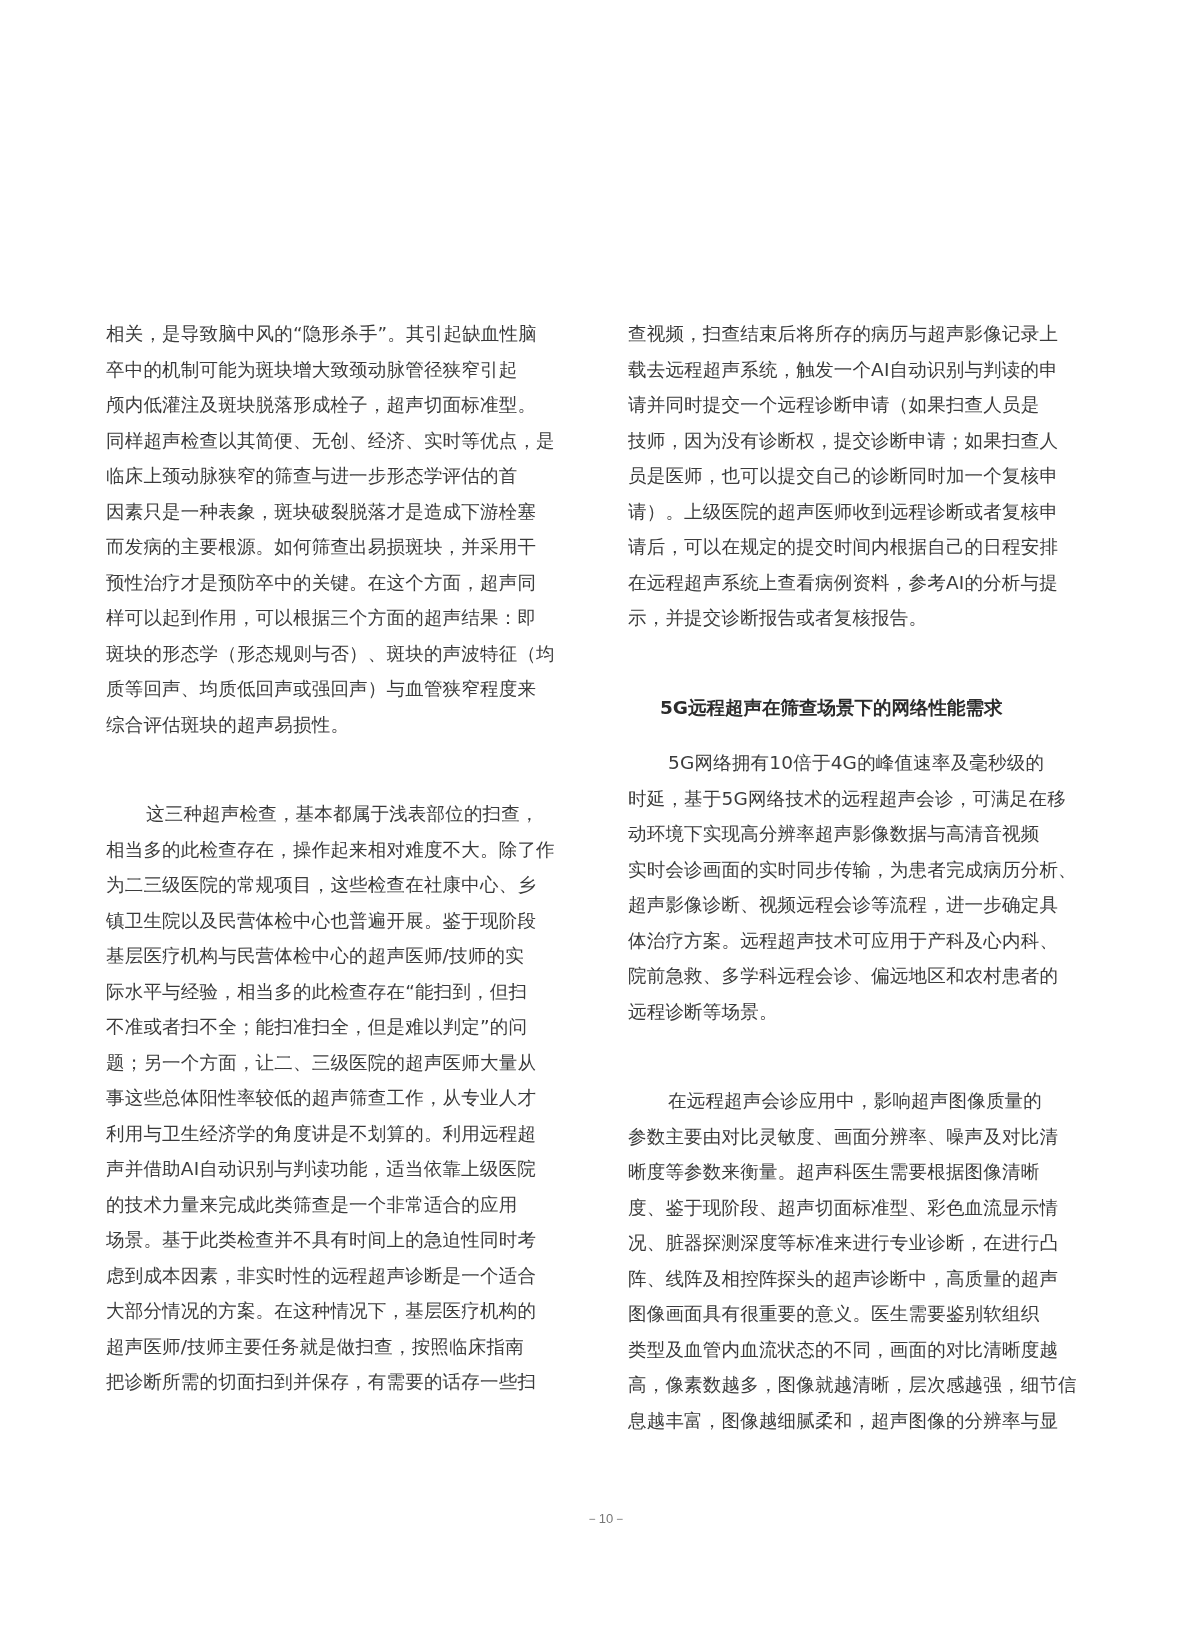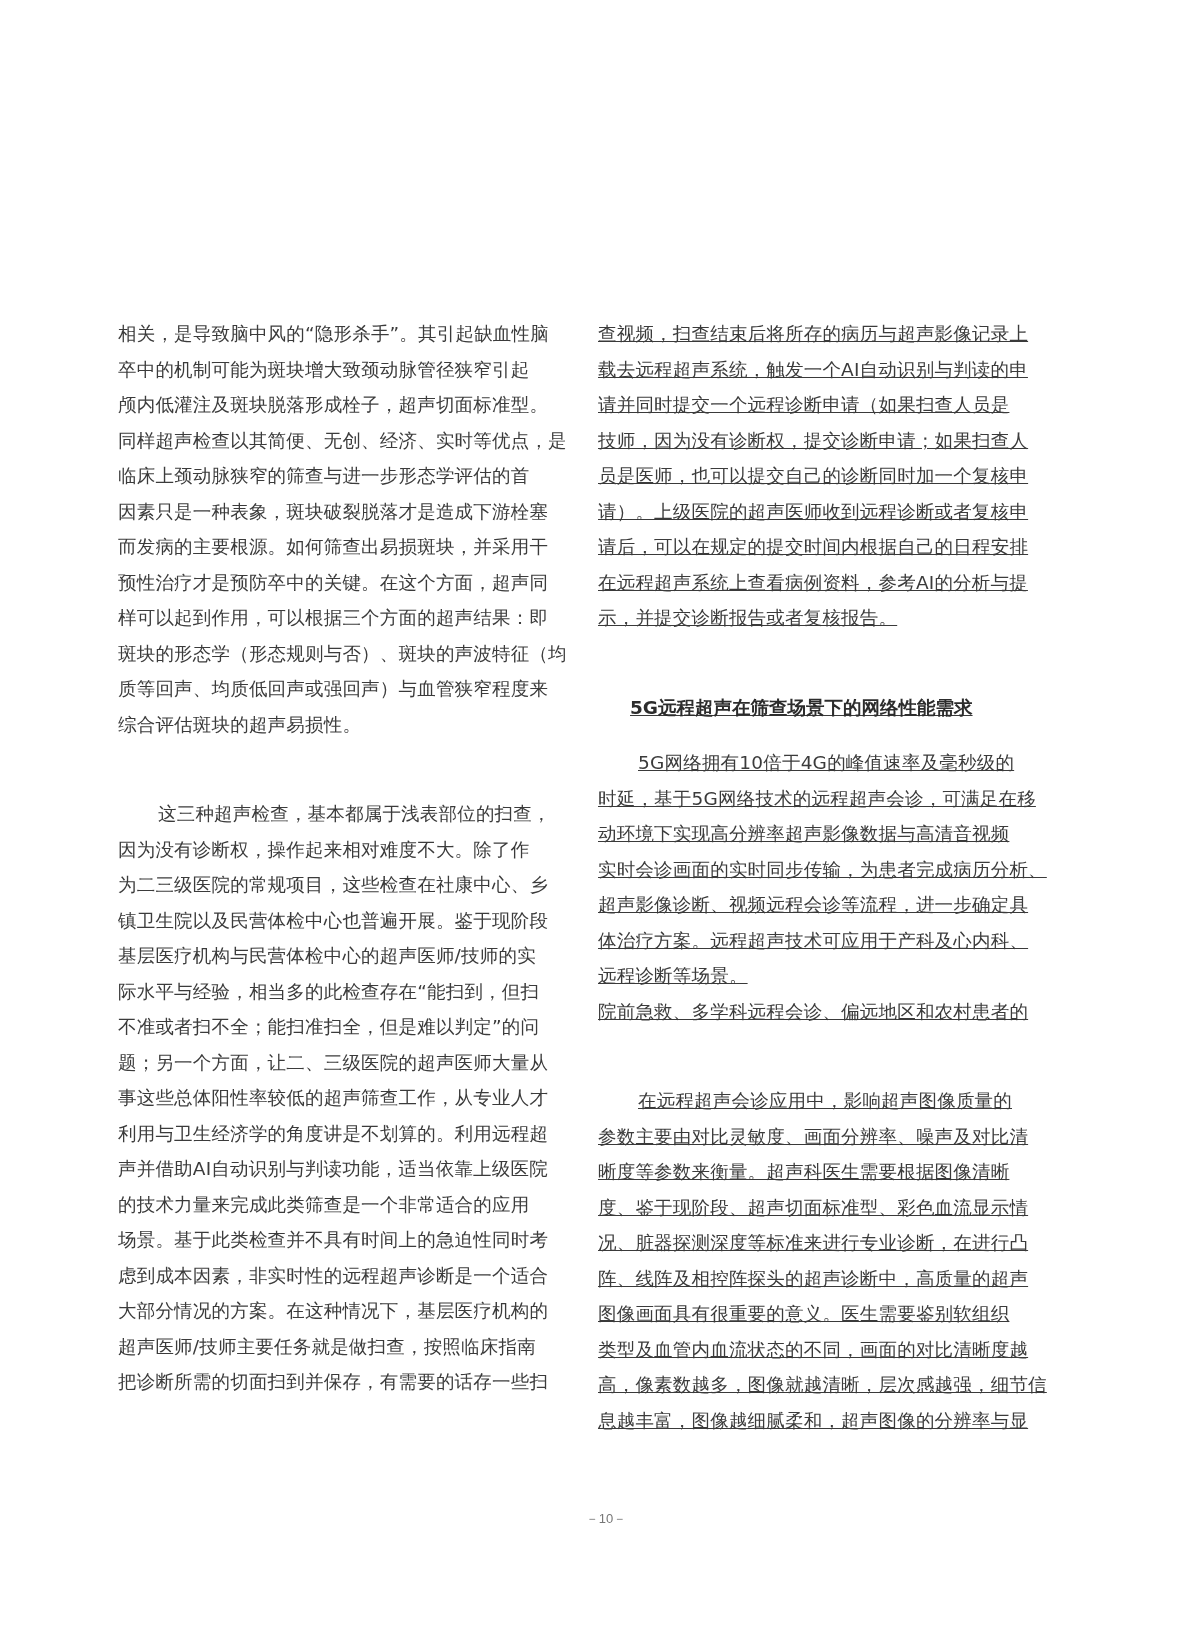--- a/index.html
+++ b/index.html
@@ -13,22 +13,22 @@
       position: relative;
       overflow: hidden;
       font-family: "DejaVu Sans", "Liberation Sans", sans-serif;
       color: #3a3a3a;
     }
     .column {
       position: absolute;
       top: 316px;
       width: 466px;
     }
-    .col-left { left: 106px; margin-left: 12px; }
-    .col-right { left: 598px; text-decoration: underline; }
+    .col-left { left: 106px; }
+    .col-right { left: 628px; }
     .line {
       font-size: 18.5px;
       line-height: 35.5px;
       height: 35.5px;
       white-space: nowrap;
       letter-spacing: 0.2px;
       color: #3b3b3b;
     }
     .indent { padding-left: 40px; }
     .gap-para { height: 54px; }
@@ -67,21 +67,21 @@
     <div class="line">而发病的主要根源。如何筛查出易损斑块，并采用干</div>
     <div class="line">预性治疗才是预防卒中的关键。在这个方面，超声同</div>
     <div class="line">样可以起到作用，可以根据三个方面的超声结果：即</div>
     <div class="line">斑块的形态学（形态规则与否）、斑块的声波特征（均</div>
     <div class="line">质等回声、均质低回声或强回声）与血管狭窄程度来</div>
     <div class="line">综合评估斑块的超声易损性。</div>
   </div>
   <div class="gap-para"></div>
   <div>
     <div class="line indent">这三种超声检查，基本都属于浅表部位的扫查，</div>
-    <div class="line">因为没有诊断权，操作起来相对难度不大。除了作</div>
+    <div class="line">相当多的此检查存在，操作起来相对难度不大。除了作</div>
     <div class="line">为二三级医院的常规项目，这些检查在社康中心、乡</div>
     <div class="line">镇卫生院以及民营体检中心也普遍开展。鉴于现阶段</div>
     <div class="line">基层医疗机构与民营体检中心的超声医师/技师的实</div>
     <div class="line">际水平与经验，相当多的此检查存在“能扫到，但扫</div>
     <div class="line">不准或者扫不全；能扫准扫全，但是难以判定”的问</div>
     <div class="line">题；另一个方面，让二、三级医院的超声医师大量从</div>
     <div class="line">事这些总体阳性率较低的超声筛查工作，从专业人才</div>
     <div class="line">利用与卫生经济学的角度讲是不划算的。利用远程超</div>
     <div class="line">声并借助AI自动识别与判读功能，适当依靠上级医院</div>
     <div class="line">的技术力量来完成此类筛查是一个非常适合的应用</div>
@@ -108,22 +108,22 @@
   <div class="gap-para"></div>
   <div class="heading">5G远程超声在筛查场景下的网络性能需求</div>
   <div class="heading-gap-after"></div>
   <div>
     <div class="line indent">5G网络拥有10倍于4G的峰值速率及毫秒级的</div>
     <div class="line">时延，基于5G网络技术的远程超声会诊，可满足在移</div>
     <div class="line">动环境下实现高分辨率超声影像数据与高清音视频</div>
     <div class="line">实时会诊画面的实时同步传输，为患者完成病历分析、</div>
     <div class="line">超声影像诊断、视频远程会诊等流程，进一步确定具</div>
     <div class="line">体治疗方案。远程超声技术可应用于产科及心内科、</div>
+    <div class="line">院前急救、多学科远程会诊、偏远地区和农村患者的</div>
     <div class="line">远程诊断等场景。</div>
-    <div class="line">院前急救、多学科远程会诊、偏远地区和农村患者的</div>
   </div>
   <div class="gap-para"></div>
   <div>
     <div class="line indent">在远程超声会诊应用中，影响超声图像质量的</div>
     <div class="line">参数主要由对比灵敏度、画面分辨率、噪声及对比清</div>
     <div class="line">晰度等参数来衡量。超声科医生需要根据图像清晰</div>
     <div class="line">度、鉴于现阶段、超声切面标准型、彩色血流显示情</div>
     <div class="line">况、脏器探测深度等标准来进行专业诊断，在进行凸</div>
     <div class="line">阵、线阵及相控阵探头的超声诊断中，高质量的超声</div>
     <div class="line">图像画面具有很重要的意义。医生需要鉴别软组织</div>

